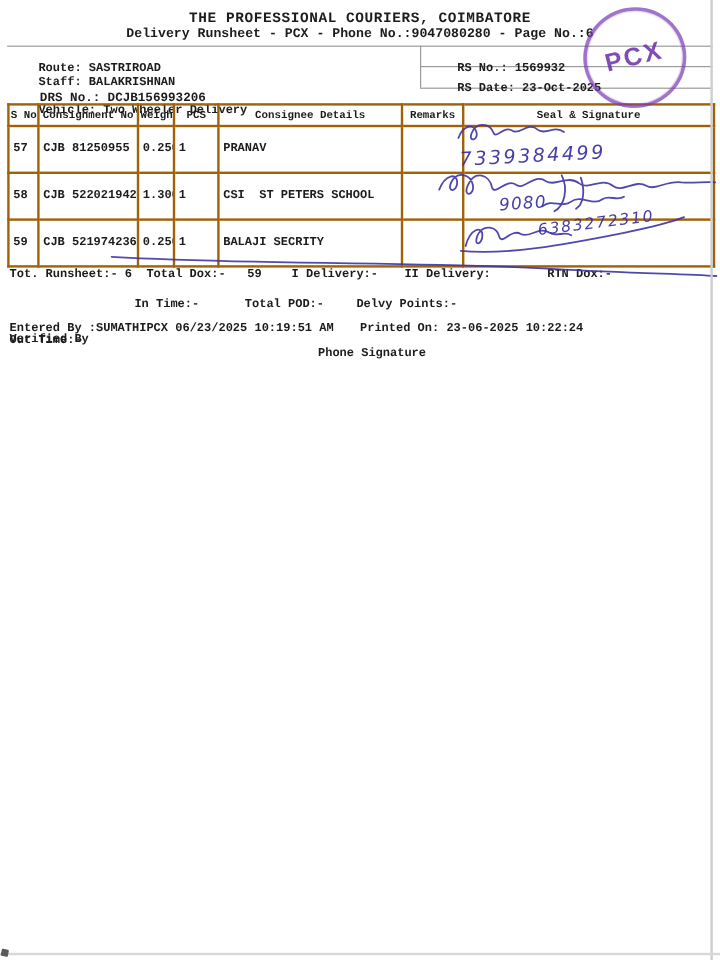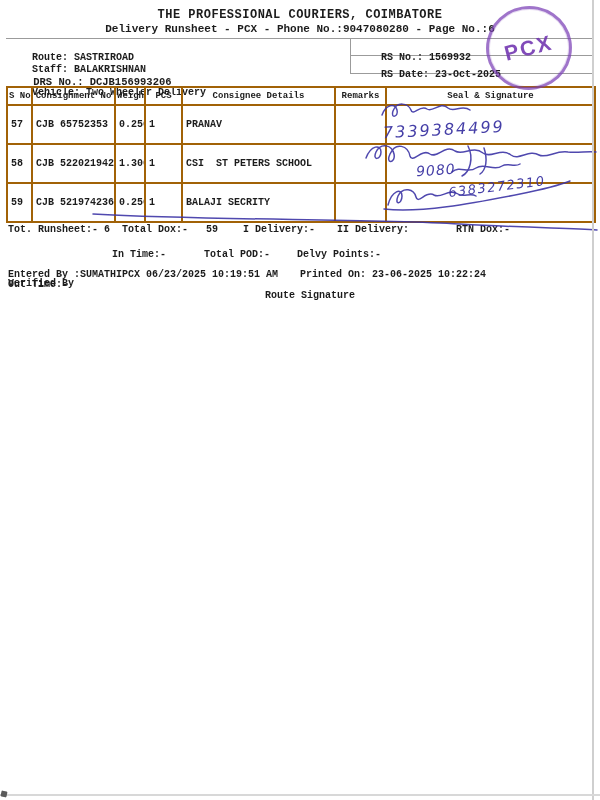--- a/index.html
+++ b/index.html
@@ -98,21 +98,21 @@
       <th class="l">S No</th>
       <th>Consignment No</th>
       <th>Weight</th>
       <th>PCS</th>
       <th class="l">Consignee Details</th>
       <th>Remarks</th>
       <th>Seal &amp; Signature</th>
     </tr>
     <tr>
       <td>57</td>
-      <td>CJB 65752353</td>
+      <td>CJB 81250955</td>
       <td>0.250</td>
       <td>1</td>
       <td>PRANAV</td>
       <td></td>
       <td></td>
     </tr>
     <tr>
       <td>58</td>
       <td>CJB 522021942</td>
       <td>1.300</td>
@@ -141,21 +141,21 @@
 
   <span class="abs foot" style="left:8px;top:249px;margin-top:30px;">Out Time:-</span>
   <span class="abs foot" style="left:112px;top:249px;">In Time:-</span>
   <span class="abs foot" style="left:204px;top:249px;">Total POD:-</span>
   <span class="abs foot" style="left:297px;top:249px;">Delvy Points:-</span>
 
   <span class="abs foot" style="left:8px;top:269px;">Entered By :SUMATHIPCX 06/23/2025 10:19:51 AM</span>
   <span class="abs foot" style="left:300px;top:269px;">Printed On: 23-06-2025 10:22:24</span>
 
   <span class="abs foot" style="left:8px;top:278px;">Verified By</span>
-  <span class="abs foot" style="left:265px;top:290px;">Route Signature</span>
+  <span class="abs foot" style="left:265px;top:290px;">Phone Signature</span>
 
   <div class="stamp">
     <span>PCX</span>
   </div>
 
   <svg class="ink-layer" width="600" height="800" viewBox="0 0 600 800">
     <g fill="none" stroke="#3d35a6" stroke-width="1.5" stroke-linecap="round" opacity="0.9">
       <path d="M382 115 C386 104 395 103 397 110 C399 117 390 119 393 111 C397 101 408 103 411 110 C413 117 420 104 427 109 C433 113 440 101 448 108 C454 113 462 104 470 110"></path>
       <path d="M366 158 C371 145 381 144 381 152 C381 160 372 161 376 152 C381 142 392 145 394 154 C396 163 385 165 390 154 C396 141 408 146 410 156 C412 164 422 148 430 154 C437 159 445 144 455 151 C463 156 473 145 483 153 C491 159 501 147 511 155 C519 161 529 149 539 155 C546 159 556 150 568 152 C578 153 588 151 596 152"></path>
       <path d="M468 146 C474 158 470 172 462 176 M484 148 C488 160 486 170 480 174"></path>

